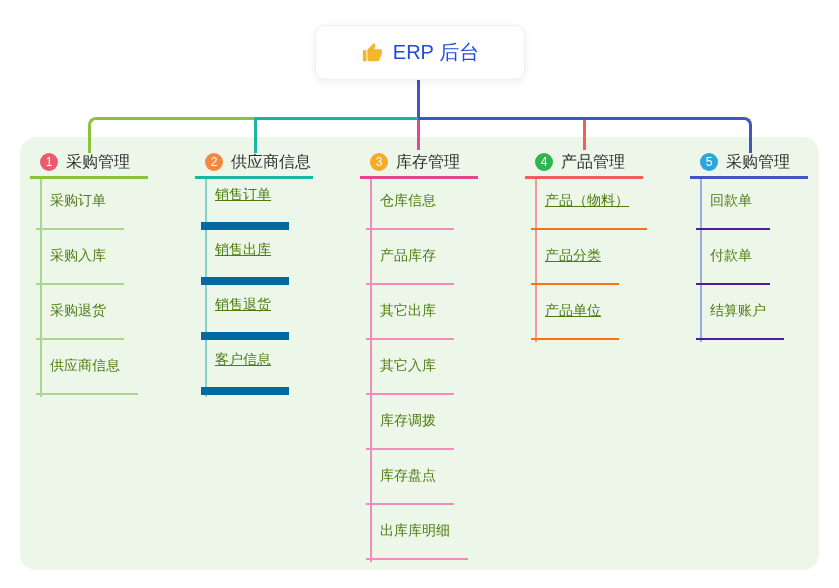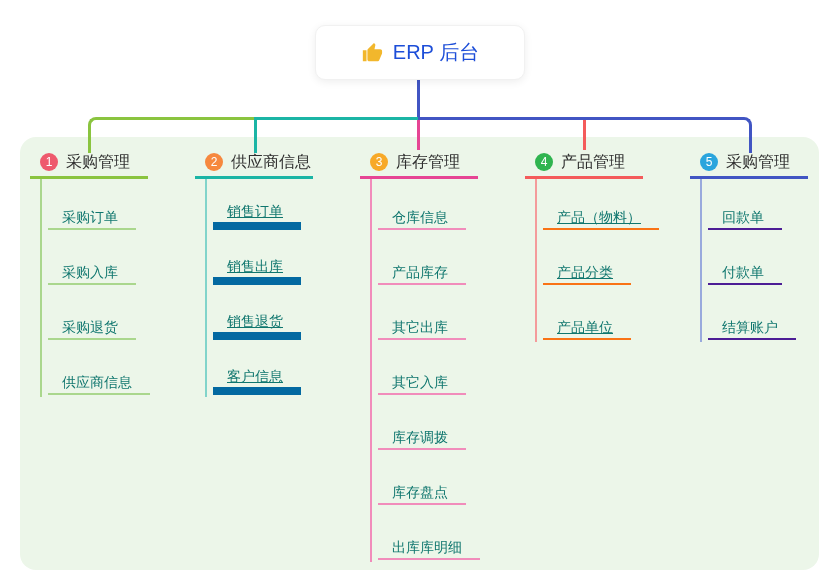--- a/index.html
+++ b/index.html
@@ -51,24 +51,24 @@
   .b3 .badge{background:#f7a928;}
   .b4 .badge{background:#2fb44f;}
   .b5 .badge{background:#2aa5dd;}
   .vline{position:absolute;left:10px;top:31px;width:2px;}
   .b1 .vline{background:#aad78d;height:218px;}
   .b2 .vline{background:#81d4ca;height:218px;}
   .b3 .vline{background:#f18cbb;height:383px;}
   .b4 .vline{background:#f49b9b;height:163px;}
   .b5 .vline{background:#99aadd;height:163px;}
   .child{
-    position:absolute;left:18px;height:32px;min-width:74px;width:max-content;
-    padding:0 18px 1px 14px;box-sizing:border-box;
+    position:absolute;left:6px;height:32px;min-width:74px;width:max-content;
+    padding:0 18px 18px 14px;box-sizing:border-box;
     display:flex;align-items:flex-end;
-    font-size:14px;color:#0f766e;white-space:nowrap;
+    font-size:14px;color:#4d7c0f;white-space:nowrap;
   }
   .b1 .child{border-bottom:2px solid #aad78d;}
   .b2 .child{border-bottom:8px solid #0369a1;text-decoration:underline;}
   .b3 .child{border-bottom:2px solid #f18cbb;}
   .b4 .child{border-bottom:2px solid #f97316;text-decoration:underline;}
   .b5 .child{border-bottom:2px solid #4c1d95;}
   .r0{top:50px;} .r1{top:105px;} .r2{top:160px;} .r3{top:215px;}
   .r4{top:270px;} .r5{top:325px;} .r6{top:380px;}
 </style>
 </head>

